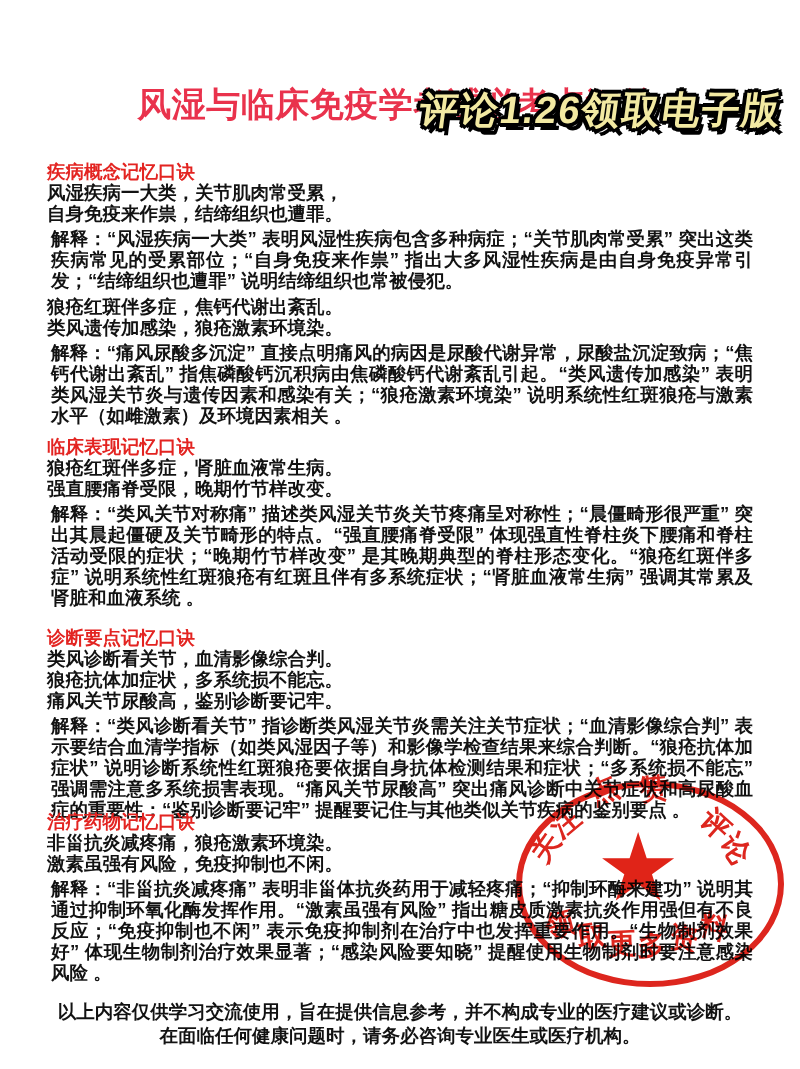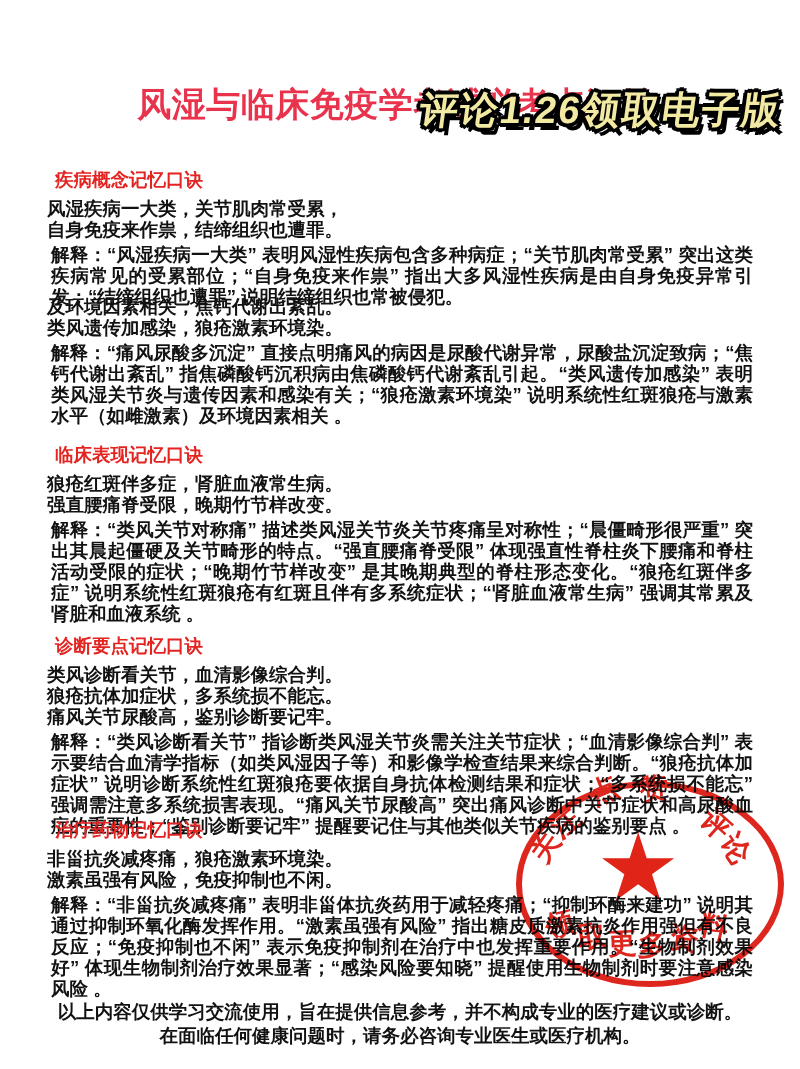--- a/index.html
+++ b/index.html
@@ -28,21 +28,21 @@
   }
 
   
   .section{
     position:absolute;left:47px;width:710px;
     font-size:18.5px;line-height:21px;font-weight:bold;color:#121212;
     word-break:break-all;text-align:justify;
   }
   .sec-1{top:161px;} .sec-2{top:296px;} .sec-3{top:436px;}
   .sec-4{top:627px;} .sec-5{top:811px;}
-  .sec-header{color:#e32421;margin:8px;font-size:18.5px;line-height:21px;}
+  .sec-header{color:#e32421;margin:0;font-size:18.5px;line-height:21px;}
   .verse{margin:0;}
   .explain{margin:4px;}
 
   
   .footer{
     position:absolute;top:1000px;left:0;width:800px;
     text-align:center;font-size:18.5px;font-weight:bold;color:#121212;
     line-height:24px;
   }
 
@@ -86,21 +86,21 @@
   <div class="banner">评论1.26领取电子版</div>
 
   <section class="section sec-1">
     <h2 class="sec-header">疾病概念记忆口诀</h2>
     <div class="verse">风湿疾病一大类，关节肌肉常受累，</div>
     <div class="verse">自身免疫来作祟，结缔组织也遭罪。</div>
     <div class="explain">解释：“风湿疾病一大类” 表明风湿性疾病包含多种病症；“关节肌肉常受累” 突出这类疾病常见的受累部位；“自身免疫来作祟” 指出大多风湿性疾病是由自身免疫异常引发；“结缔组织也遭罪” 说明结缔组织也常被侵犯。</div>
   </section>
 
   <section class="section sec-2">
-    <div class="verse">及环境因素相关，焦钙代谢出紊乱。</div>
+    <div class="verse">狼疮红斑伴多症，焦钙代谢出紊乱。</div>
     <div class="verse">类风遗传加感染，狼疮激素环境染。</div>
     <div class="explain">解释：“痛风尿酸多沉淀” 直接点明痛风的病因是尿酸代谢异常，尿酸盐沉淀致病；“焦钙代谢出紊乱” 指焦磷酸钙沉积病由焦磷酸钙代谢紊乱引起。“类风遗传加感染” 表明类风湿关节炎与遗传因素和感染有关；“狼疮激素环境染” 说明系统性红斑狼疮与激素水平（如雌激素）及环境因素相关 。</div>
   </section>
 
   <section class="section sec-3">
     <h2 class="sec-header">临床表现记忆口诀</h2>
     <div class="verse">狼疮红斑伴多症，肾脏血液常生病。</div>
     <div class="verse">强直腰痛脊受限，晚期竹节样改变。</div>
     <div class="explain">解释：“类风关节对称痛” 描述类风湿关节炎关节疼痛呈对称性；“晨僵畸形很严重” 突出其晨起僵硬及关节畸形的特点。“强直腰痛脊受限” 体现强直性脊柱炎下腰痛和脊柱活动受限的症状；“晚期竹节样改变” 是其晚期典型的脊柱形态变化。“狼疮红斑伴多症” 说明系统性红斑狼疮有红斑且伴有多系统症状；“肾脏血液常生病” 强调其常累及肾脏和血液系统 。</div>
   </section>

